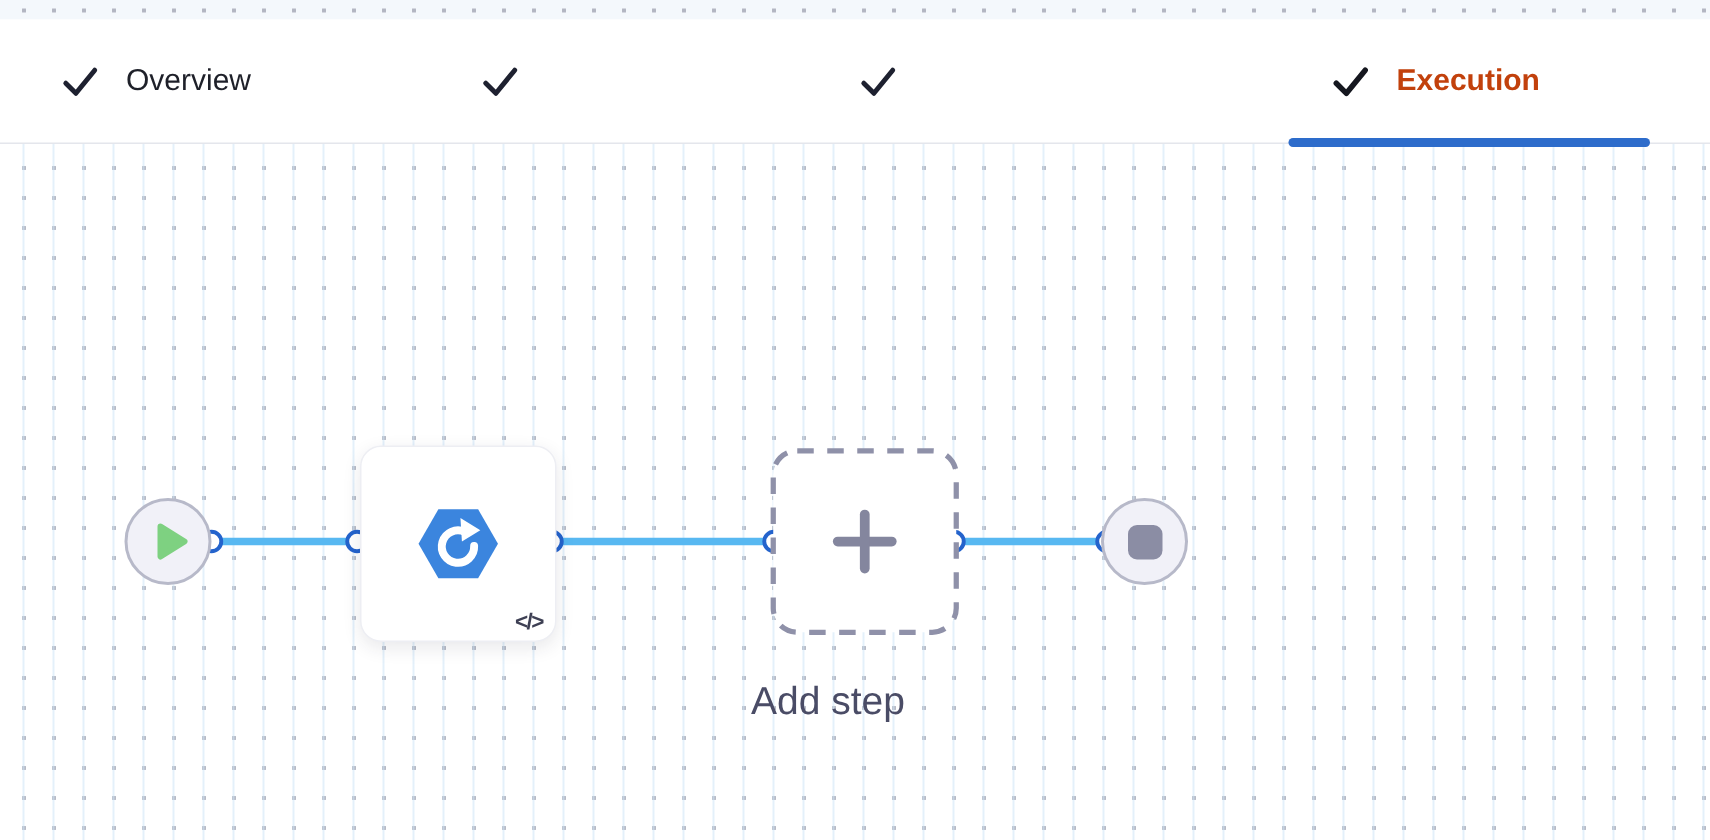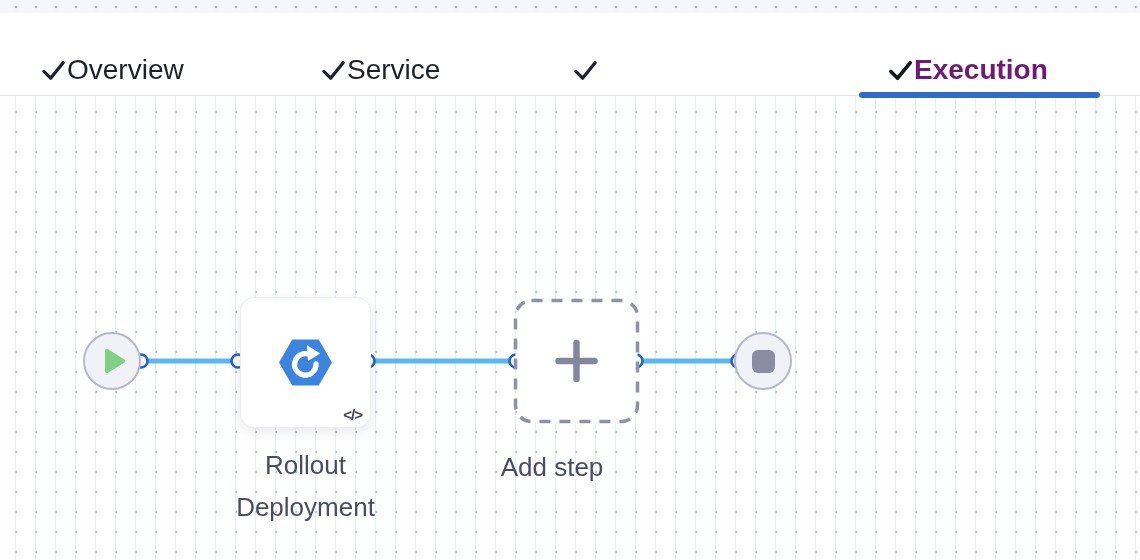--- a/index.html
+++ b/index.html
@@ -16,26 +16,26 @@
     background-size: 20px 20px;
     background-position: 6px -3px;
   }
 
   
   .tabbar {
     position: absolute; left: 0; top: 13px; width: 1140px; height: 83px;
     background: #ffffff; border-bottom: 1px solid #e4e6ec;
   }
   .tab {
-    position: absolute; top: 16px; height: 82px;
-    display: flex; align-items: center; 
-    font-size: 28px; font-weight: 500; color: #1e2029; cursor: pointer;
+    position: absolute; top: 0; height: 82px;
+    display: flex; align-items: center; gap: 17px;
+    font-size: 20px; font-weight: 500; color: #1e2029; cursor: pointer;
     white-space: nowrap;
   }
-  .tab.active { font-weight: 700; color: #701a75; }
+  .tab.active { font-weight: 700; color: #c2410c; }
   .tab .check { width: 27px; height: 27px; flex: 0 0 auto; }
   .tab-underline {
     position: absolute; left: 859px; top: 79px; width: 241px; height: 6px;
     border-radius: 3px; background: #2d6ccb; z-index: 2;
   }
 
   
   .canvas {
     position: absolute; left: 0; top: 96px; width: 1140px; height: 464px;
     background-color: #ffffff;
@@ -92,21 +92,20 @@
       <svg class="check" viewBox="0 0 28 28">
         <path d="M4 15 L11 22 L24 6" fill="none" stroke="#1e2130" stroke-width="3.4" stroke-linecap="round" stroke-linejoin="round"></path>
       </svg>
       <span>Overview</span>
     </div>
 
     <div class="tab" style="left:320px">
       <svg class="check" viewBox="0 0 28 28">
         <path d="M4 15 L11 22 L24 6" fill="none" stroke="#1e2130" stroke-width="3.4" stroke-linecap="round" stroke-linejoin="round"></path>
       </svg>
-      <span>Service</span>
     </div>
 
     <div class="tab" style="left:572px">
       <svg class="check" viewBox="0 0 28 28">
         <path d="M4 15 L11 22 L24 6" fill="none" stroke="#1e2130" stroke-width="3.4" stroke-linecap="round" stroke-linejoin="round"></path>
       </svg>
     </div>
 
     <div class="tab active" style="left:887px">
       <svg class="check" viewBox="0 0 28 28">
@@ -154,17 +153,16 @@
           <line x1="45.5" y1="63" x2="81.5" y2="63" stroke="#84869e" stroke-width="6.5" stroke-linecap="round"></line>
           <line x1="63.5" y1="45" x2="63.5" y2="81" stroke="#84869e" stroke-width="6.5" stroke-linecap="round"></line>
         </g>
       </svg>
     </div>
 
     <div class="node-circle end-node">
       <div class="stop-square"></div>
     </div>
 
-    <div class="node-label rollout-label">Rollout Deployment</div>
     <div class="node-label addstep-label">Add step</div>
 
   </div>
 </div>
 
 </body></html>

